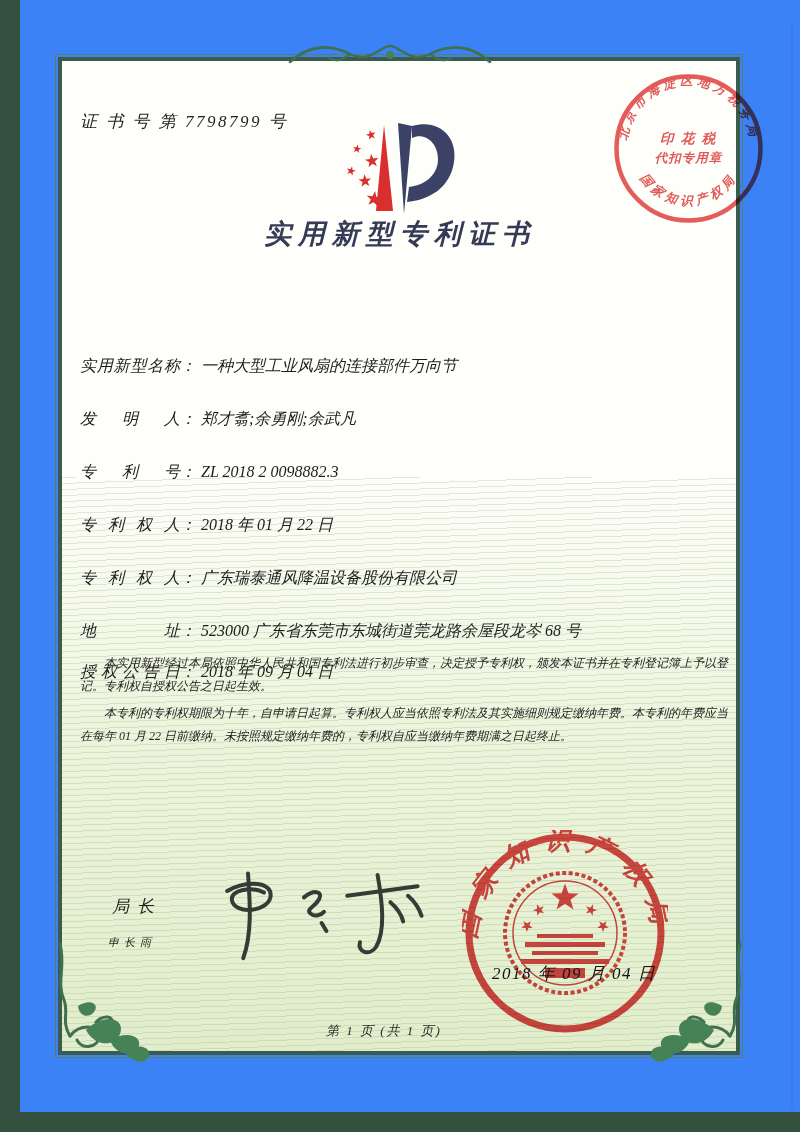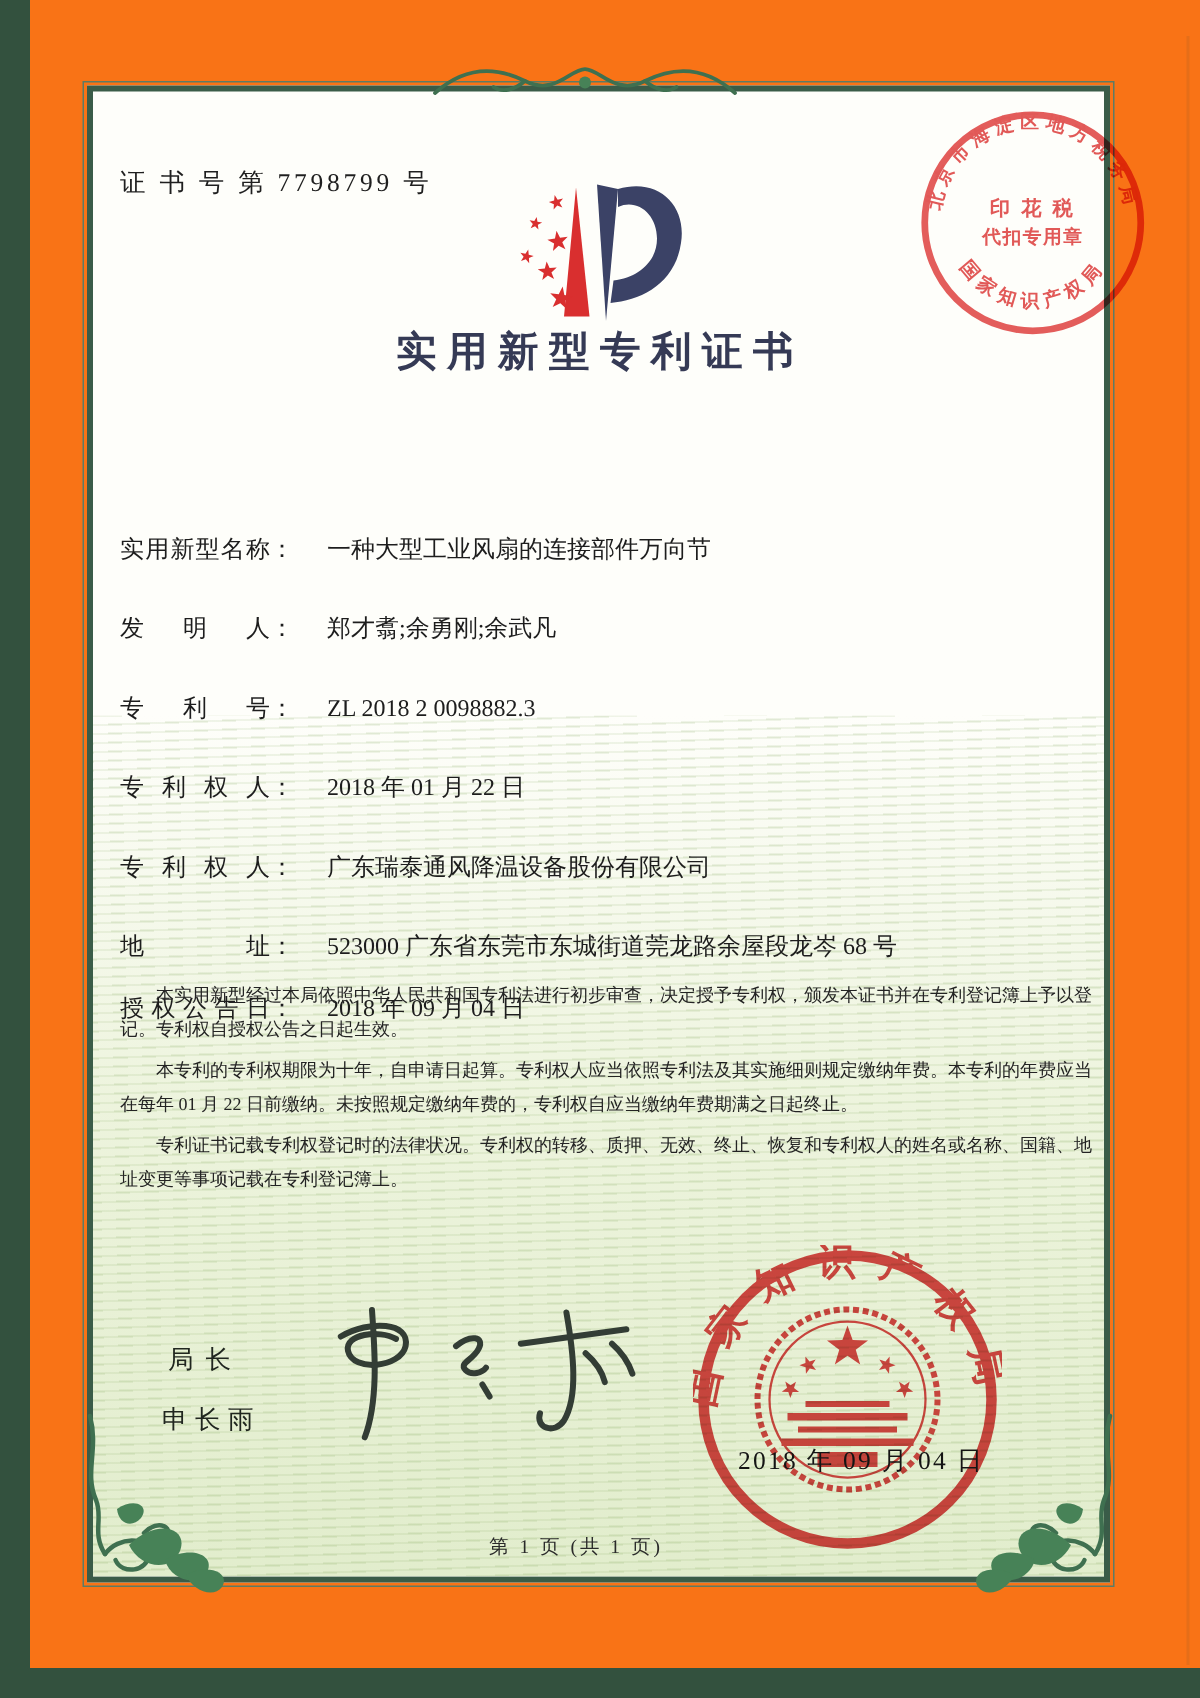--- a/index.html
+++ b/index.html
@@ -1,17 +1,17 @@
 <!DOCTYPE html>
 <html><head>
 <meta charset="utf-8">
 <style>
   html,body{margin:0;padding:0;background:#ffffff;}
-  .page{position:relative;width:800px;height:1132px;background:#f97316;overflow:hidden;
-        font-family:"Liberation Serif","DejaVu Serif",serif;color:#222;}
+  .page{position:relative;width:800px;height:1132px;background:#3b82f6;overflow:hidden;
+        font-family:"Liberation Serif","DejaVu Serif",serif;color:#222;font-style:italic;}
   
   .edge-left{position:absolute;left:0;top:0;width:20px;height:1132px;background:#33513e;}
   .edge-bottom{position:absolute;left:12px;top:1112px;width:788px;height:20px;background:#33513e;}
   .edge-right-line{position:absolute;left:791px;top:24px;width:2px;height:1086px;background:rgba(60,70,60,.10);}
   
   .frame-outer{position:absolute;left:55px;top:54px;width:688px;height:1004px;
                border:1px solid #5c7c66;box-sizing:border-box;z-index:0;}
   .frame-inner{position:absolute;left:2px;top:2px;right:2px;bottom:2px;
                border:4px solid #3a5c48;background:#fefefa;overflow:hidden;}
   .frame-inner::after{content:"";position:absolute;left:0;right:0;top:42%;bottom:0;
@@ -21,28 +21,28 @@
   .orn{position:absolute;z-index:1;}
   
   .cert-number{position:absolute;left:80px;top:110px;font-size:17px;letter-spacing:2.5px;color:#1f1f1f;z-index:2;}
   .logo{position:absolute;left:327px;top:117px;width:150px;height:150px;z-index:2;}
   .doc-title{position:absolute;left:55px;top:216px;width:690px;text-align:center;
              font-size:27px;font-weight:bold;color:#353a55;letter-spacing:7px;z-index:2;}
   .fields{position:absolute;left:80px;top:324px;width:648px;z-index:2;font-size:16px;color:#1d1d1d;}
   .frow{position:absolute;left:0;width:100%;white-space:nowrap;}
   .flabel{display:inline-block;width:100px;text-align:justify;text-align-last:justify;margin-top:32px;}
   .fcolon{display:inline-block;}
-  .fvalue{margin-left:22px;}
+  .fvalue{margin-left:5px;}
   .frow2{position:absolute;left:372px;top:0;white-space:nowrap;}
   .frow2 .flabel{width:85px;}
   .paras{position:absolute;left:80px;top:652px;width:648px;z-index:2;
          font-size:12px;line-height:23px;text-align:justify;color:#232323;}
   .paras p{margin:0 0 4px 0;text-indent:2em;}
   .sig-title{position:absolute;left:112px;top:895px;font-size:17px;letter-spacing:8px;color:#20261f;z-index:2;}
-  .sig-name{position:absolute;left:108px;top:935px;font-size:17px;letter-spacing:5px;color:#20261f;z-index:2;}
+  .sig-name{position:absolute;left:108px;top:935px;font-size:11px;letter-spacing:5px;color:#20261f;z-index:2;}
   .sig-svg{position:absolute;left:200px;top:856px;width:240px;height:118px;z-index:2;}
   .seal-top{position:absolute;left:606px;top:66px;width:165px;height:165px;z-index:3;
             mix-blend-mode:multiply;opacity:.9;}
   .seal-bottom{position:absolute;left:462px;top:830px;width:206px;height:206px;z-index:3;
                mix-blend-mode:multiply;opacity:.93;}
   .seal-date{position:absolute;left:492px;top:962px;font-size:17px;letter-spacing:1.5px;
              color:#141414;z-index:4;}
   .footer{position:absolute;left:39px;top:1022px;width:690px;text-align:center;
           font-size:13px;letter-spacing:2px;color:#2a2a2a;z-index:2;}
   .hidden-defs{position:absolute;width:0;height:0;overflow:hidden;}
@@ -144,21 +144,20 @@
       <span class="flabel">地址</span><span class="fcolon">：</span><span class="fvalue">523000 广东省东莞市东城街道莞龙路余屋段龙岑 68 号</span>
     </div>
     <div class="frow" style="top:306px">
       <span class="flabel">授权公告日</span><span class="fcolon">：</span><span class="fvalue">2018 年 09 月 04 日</span>
     </div>
   </div>
 
   <div class="paras">
     <p>本实用新型经过本局依照中华人民共和国专利法进行初步审查，决定授予专利权，颁发本证书并在专利登记簿上予以登记。专利权自授权公告之日起生效。</p>
     <p>本专利的专利权期限为十年，自申请日起算。专利权人应当依照专利法及其实施细则规定缴纳年费。本专利的年费应当在每年 01 月 22 日前缴纳。未按照规定缴纳年费的，专利权自应当缴纳年费期满之日起终止。</p>
-    <p>专利证书记载专利权登记时的法律状况。专利权的转移、质押、无效、终止、恢复和专利权人的姓名或名称、国籍、地址变更等事项记载在专利登记簿上。</p>
   </div>
 
   <div class="sig-title">局长</div>
   <div class="sig-name">申长雨</div>
   <svg class="sig-svg" viewBox="0 0 300 120">
     <g stroke="#333d35" fill="none" stroke-width="5" stroke-linecap="round" stroke-linejoin="round">
       <path d="M34,30 C58,16 92,18 88,38 C84,56 44,60 40,42 C37,28 66,24 80,32"></path>
       <path d="M60,8 C62,38 66,82 54,114"></path>
       <path d="M130,38 C142,28 154,30 149,40 C144,50 132,52 138,58 C143,63 152,60 155,56"></path>
       <path d="M152,70 L158,80"></path>

